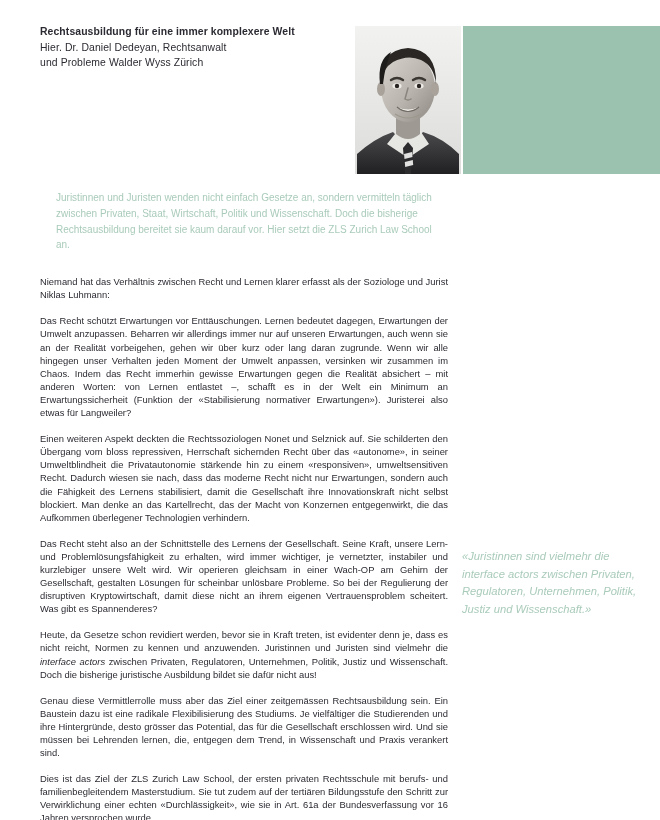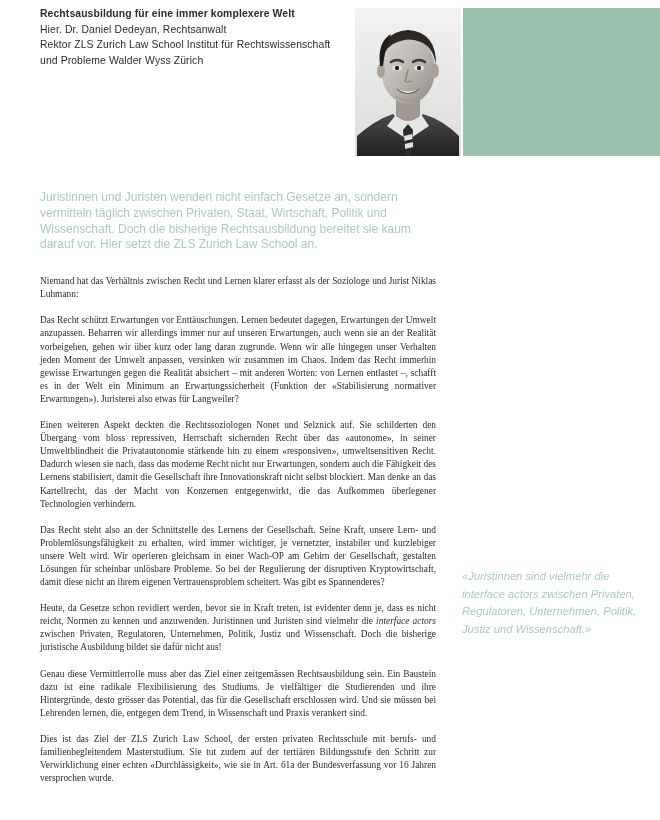--- a/index.html
+++ b/index.html
@@ -12,21 +12,21 @@
     height: 820px;
     overflow: hidden;
     font-family: "Liberation Sans", sans-serif;
     color: #2b2b33;
     position: relative;
   }
 
   
   .header {
     position: absolute;
-    left: 0; top: 0;
+    left: 0; top: 18px;
     width: 648px;
     height: 168px;
   }
   .header-text {
     position: absolute;
     left: 40px;
     top: 6px;
     width: 310px;
   }
   .head-line {
@@ -59,58 +59,56 @@
   }
 
   
   .article {
     position: absolute;
     left: 40px;
     top: 190px;
     width: 408px;
   }
   p.body {
-    margin: 0 12px 13px 0;
+    margin: 0 0 13px 0;
     font-size: 9.4px;
     line-height: 13.1px;
     text-align: justify;
     color: #2b2b33;
     hyphens: manual;
-    font-family: Liberation Serif, serif;
   }
   p.lead {
-    margin: 0 0 22px 0;
-    font-size: 12px;
+    margin: 0 0 22px 16px;
+    font-size: 10px;
     line-height: 15.8px;
     color: #a9cbba;
     text-align: left;
   }
   p.body em { font-style: italic; }
 
   
   .pullquote {
     position: absolute;
     left: 462px;
-    top: 568px;
+    top: 548px;
     width: 180px;
     font-size: 11.2px;
     line-height: 17.6px;
     font-style: italic;
     color: #a9cbba;
   }
 </style>
 </head>
 <body>
 
 <div class="header">
 
   <div class="header-text">
     <div class="head-line bold">Rechtsausbildung für eine immer komplexere Welt</div>
     <div class="head-line">Hier. Dr. Daniel Dedeyan, Rechtsanwalt</div>
-    <div class="head-line">Rektor ZLS Zurich Law School Institut für Rechtswissenschaft</div>
     <div class="head-line">und Probleme Walder Wyss Zürich</div>
   </div>
 
   <div class="portrait">
     <svg width="106" height="148" viewBox="0 0 106 148" xmlns="http://www.w3.org/2000/svg">
       <defs>
         <linearGradient id="bgg" x1="0" y1="0" x2="0" y2="1">
           <stop offset="0%" stop-color="#f2f2f0"></stop>
           <stop offset="100%" stop-color="#dcdcda"></stop>
         </linearGradient>

